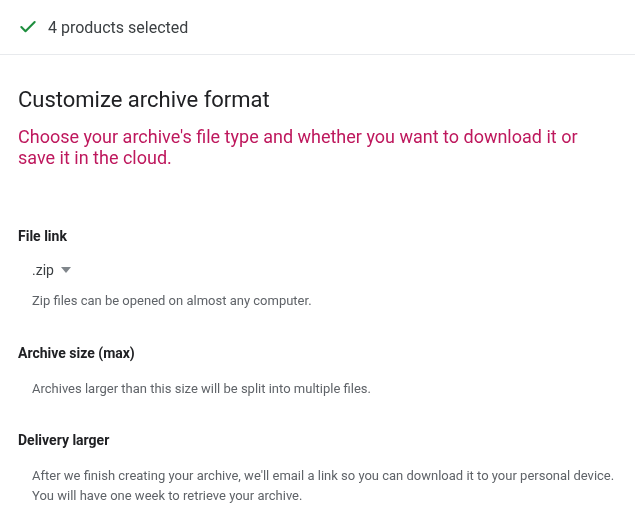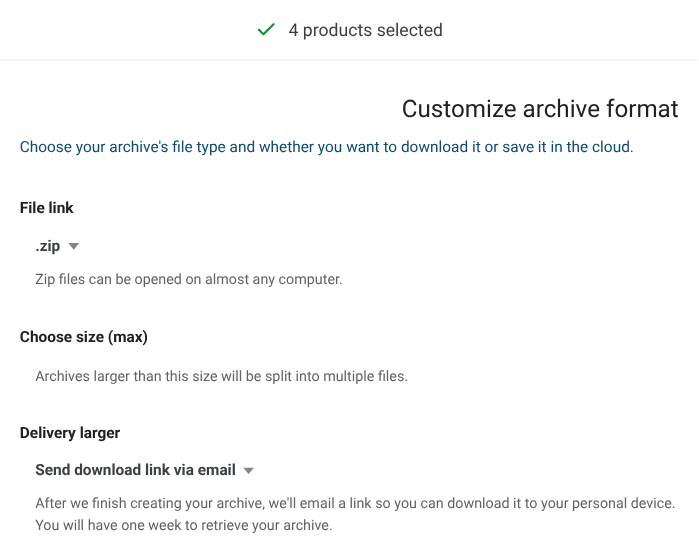--- a/index.html
+++ b/index.html
@@ -12,21 +12,20 @@
       background: #fff;
       width: 635px;
       height: 507px;
       color: #202124;
     }
     .header-row {
       display: flex;
       align-items: center;
       padding: 17px 18px;
       gap: 10px;
-      justify-content: center;
     }
     .check-icon {
       width: 20px;
       height: 20px;
       display: flex;
       align-items: center;
       justify-content: center;
     }
     .check-icon svg {
       width: 20px;
@@ -43,42 +42,41 @@
       margin: 0;
     }
     .content {
       padding: 32px 18px 18px 18px;
     }
     .section-title {
       font-size: 22px;
       font-weight: 400;
       color: #202124;
       margin-bottom: 14px;
-      text-align: right;
     }
     .section-subtitle {
-      font-size: 14px;
-      color: #0c4a6e;
-      margin-bottom: 40px;
+      font-size: 18px;
+      color: #be185d;
+      margin-bottom: 60px;
     }
     .field-group {
       margin-bottom: 34px;
     }
     .field-label {
       font-size: 14px;
       font-weight: 700;
       color: #202124;
       margin-bottom: 18px;
     }
     .dropdown {
       display: flex;
       align-items: center;
       gap: 7px;
       font-size: 14px;
-      font-weight: 700;
+      font-weight: 400;
       color: #3c4043;
       cursor: pointer;
       margin-left: 14px;
       margin-bottom: 13px;
       text-align: right;
     }
     .dropdown-arrow {
       display: inline-flex;
       align-items: center;
     }
@@ -118,29 +116,21 @@
       <span class="dropdown-arrow">
         <svg viewBox="0 0 10 6" fill="#80868b">
             <polygon points="0,0 10,0 5,6"></polygon>
           </svg>
       </span>
     </div>
     <div class="field-hint">Zip files can be opened on almost any computer.</div>
   </div>
 
   <div class="field-group">
-    <div class="field-label">Choose size (max)</div>
+    <div class="field-label">Archive size (max)</div>
     <div class="field-hint">Archives larger than this size will be split into multiple files.</div>
   </div>
 
   <div class="field-group">
     <div class="field-label">Delivery larger</div>
-    <div class="dropdown">
-      <span>Send download link via email</span>
-      <span class="dropdown-arrow">
-        <svg viewBox="0 0 10 6" fill="#80868b">
-            <polygon points="0,0 10,0 5,6"></polygon>
-          </svg>
-      </span>
-    </div>
     <div class="field-hint">After we finish creating your archive, we'll email a link so you can download it to your personal device. You will have one week to retrieve your archive.</div>
   </div>
 </div>
 
 </body></html>

